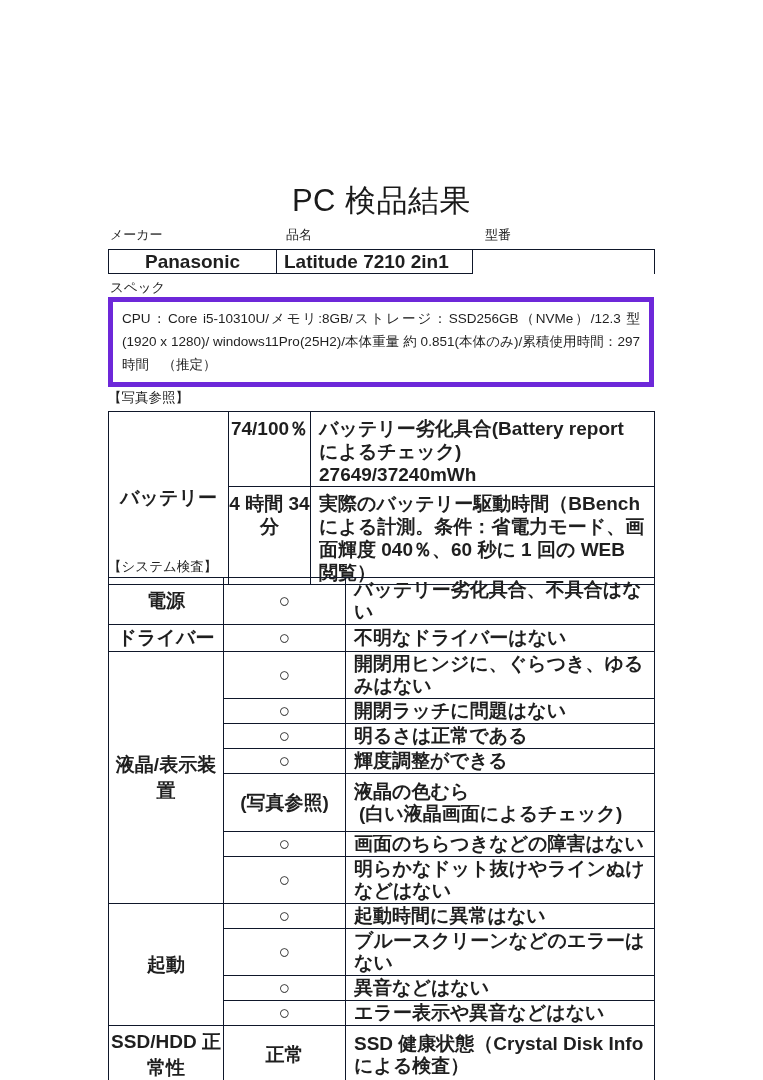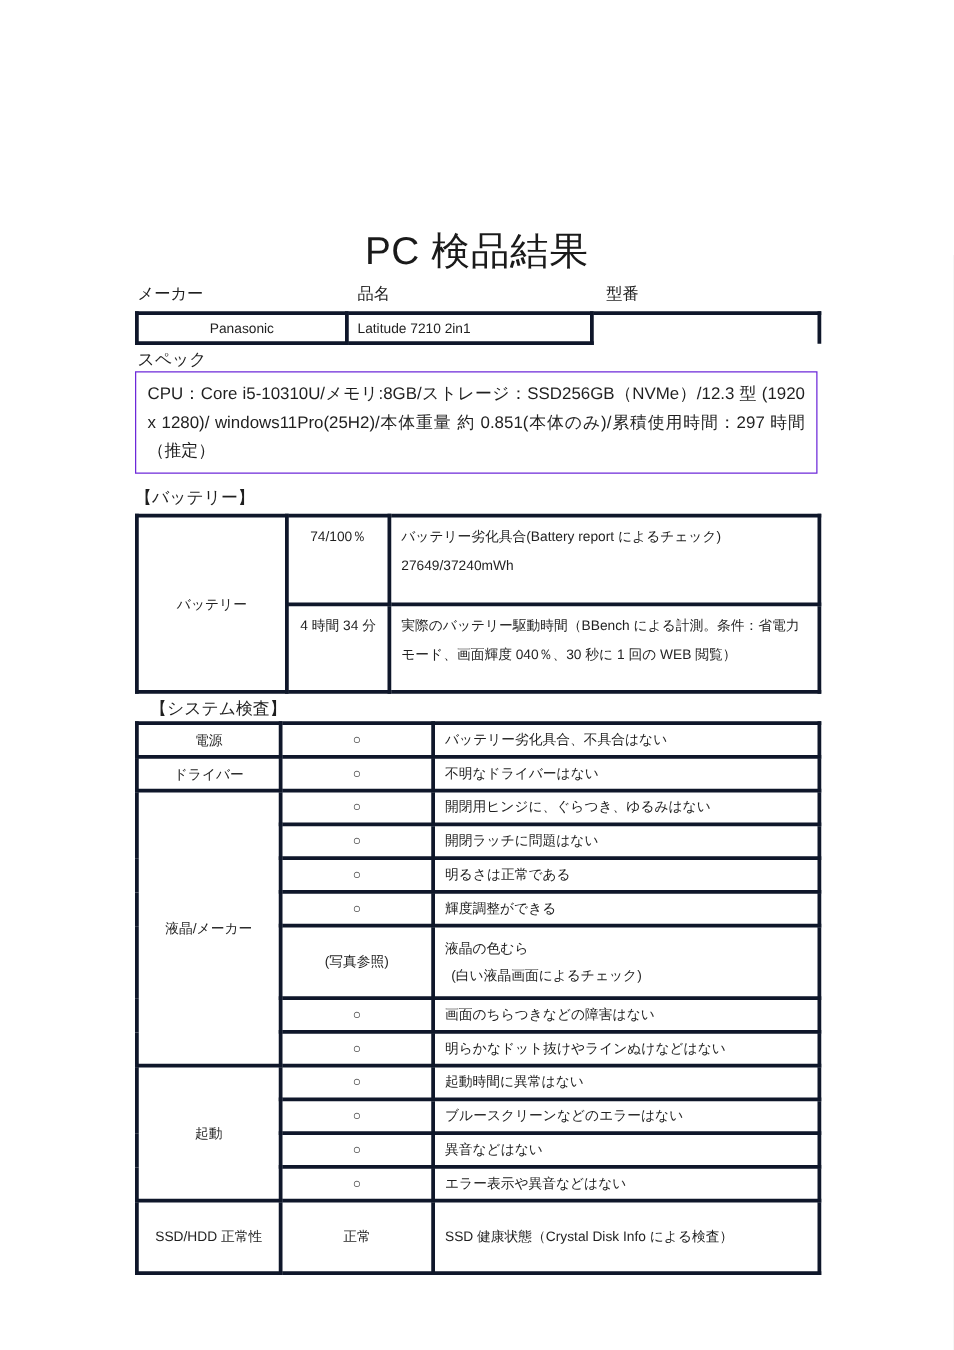--- a/index.html
+++ b/index.html
@@ -28,46 +28,47 @@
     top:226px; left:108px; width:546px; height:18px;
     font-size:13px;
   }
   .header-labels span { position:absolute; top:0; white-space:nowrap; }
   .lbl-maker { left:2px; }
   .lbl-name  { left:178px; }
   .lbl-model { left:377px; }
 
   table { border-collapse:collapse; table-layout:fixed; }
   td {
-    border:3px solid #0f172a;
-    font-size:11px;
+    border:1px solid #0f172a;
+    font-size:19px;
     overflow:hidden;
     vertical-align:middle;
+    font-weight:bold;
   }
 
   
   .t-header { top:249px; left:108px; width:546px; }
   .t-header td { height:24px; }
   .t-header .c1 { width:168px; text-align:center; }
   .t-header .c2 { width:196px; padding-left:7px;margin-left:45px; }
   .t-header .c3 { width:182px; border-bottom:none; }
 
   .spec-label { top:279px; left:110px; font-size:13.5px; }
   .spec-box {
     top:297px; left:108px; width:546px; min-height:75px;
-    border:1px solid #6d28d9;
+    border:5px solid #6d28d9;
     padding:5px 9px 6px 9px;
     font-size:13.5px;
     line-height:23px;
     text-align:justify;
   }
 
   .section-label { font-size:13.5px; }
   .sec-accessories { top:389px; left:108px; }
-  .sec-system { top:558px; left:108px;margin-left:12px; }
+  .sec-system { top:558px; left:108px; }
 
   
   .t-battery { top:411px; left:108px; width:546px; }
   .t-battery .row1 td { height:71px; }
   .t-battery .row2 td { height:70px;margin-left:40px; }
   .t-battery .c1 { width:120px; text-align:center; }
   .t-battery .c2 { width:82px; text-align:center; vertical-align:top; padding-top:5px; line-height:23px; }
   .t-battery .c3 { width:344px; vertical-align:top; padding:5px 8px 0 8px; line-height:23px; }
 
   
@@ -98,55 +99,55 @@
       <td class="c1">Panasonic</td>
       <td class="c2">Latitude 7210 2in1</td>
       <td class="c3"></td>
     </tr>
   </tbody>
     </table>
 
   <div class="abs spec-label">スペック</div>
   <div class="abs spec-box">CPU：Core i5-10310U/メモリ:8GB/ストレージ：SSD256GB（NVMe）/12.3 型 (1920 x 1280)/ windows11Pro(25H2)/本体重量 約 0.851(本体のみ)/累積使用時間：297 時間　（推定）</div>
 
-  <div class="abs section-label sec-accessories">【バッテリー】</div>
+  <div class="abs section-label sec-accessories">【写真参照】</div>
 
   <table class="abs t-battery">
     <tbody>
         <tr class="row1">
       <td class="c1" rowspan="2">バッテリー</td>
       <td class="c2">74/100％</td>
       <td class="c3">
         <div>バッテリー劣化具合(Battery report によるチェック)</div>
         <div>27649/37240mWh</div>
       </td>
     </tr>
     <tr class="row2">
       <td class="c2">4 時間 34 分</td>
-      <td class="c3">実際のバッテリー駆動時間（BBench による計測。条件：省電力モード、画面輝度 040％、30 秒に 1 回の WEB 閲覧）</td>
+      <td class="c3">実際のバッテリー駆動時間（BBench による計測。条件：省電力モード、画面輝度 040％、60 秒に 1 回の WEB 閲覧）</td>
     </tr>
   </tbody>
     </table>
 
   <div class="abs section-label sec-system">【システム検査】</div>
 
   <table class="abs t-system">
     <tbody>
         <tr>
       <td class="c1">電源</td>
       <td class="c2">○</td>
       <td class="c3">バッテリー劣化具合、不具合はない</td>
     </tr>
     <tr>
       <td class="c1">ドライバー</td>
       <td class="c2">○</td>
       <td class="c3">不明なドライバーはない</td>
     </tr>
     <tr>
-      <td class="c1" rowspan="7">液晶/メーカー</td>
+      <td class="c1" rowspan="7">液晶/表示装置</td>
       <td class="c2">○</td>
       <td class="c3">開閉用ヒンジに、ぐらつき、ゆるみはない</td>
     </tr>
     <tr>
       <td class="c2">○</td>
       <td class="c3">開閉ラッチに問題はない</td>
     </tr>
     <tr>
       <td class="c2">○</td>
       <td class="c3">明るさは正常である</td>

